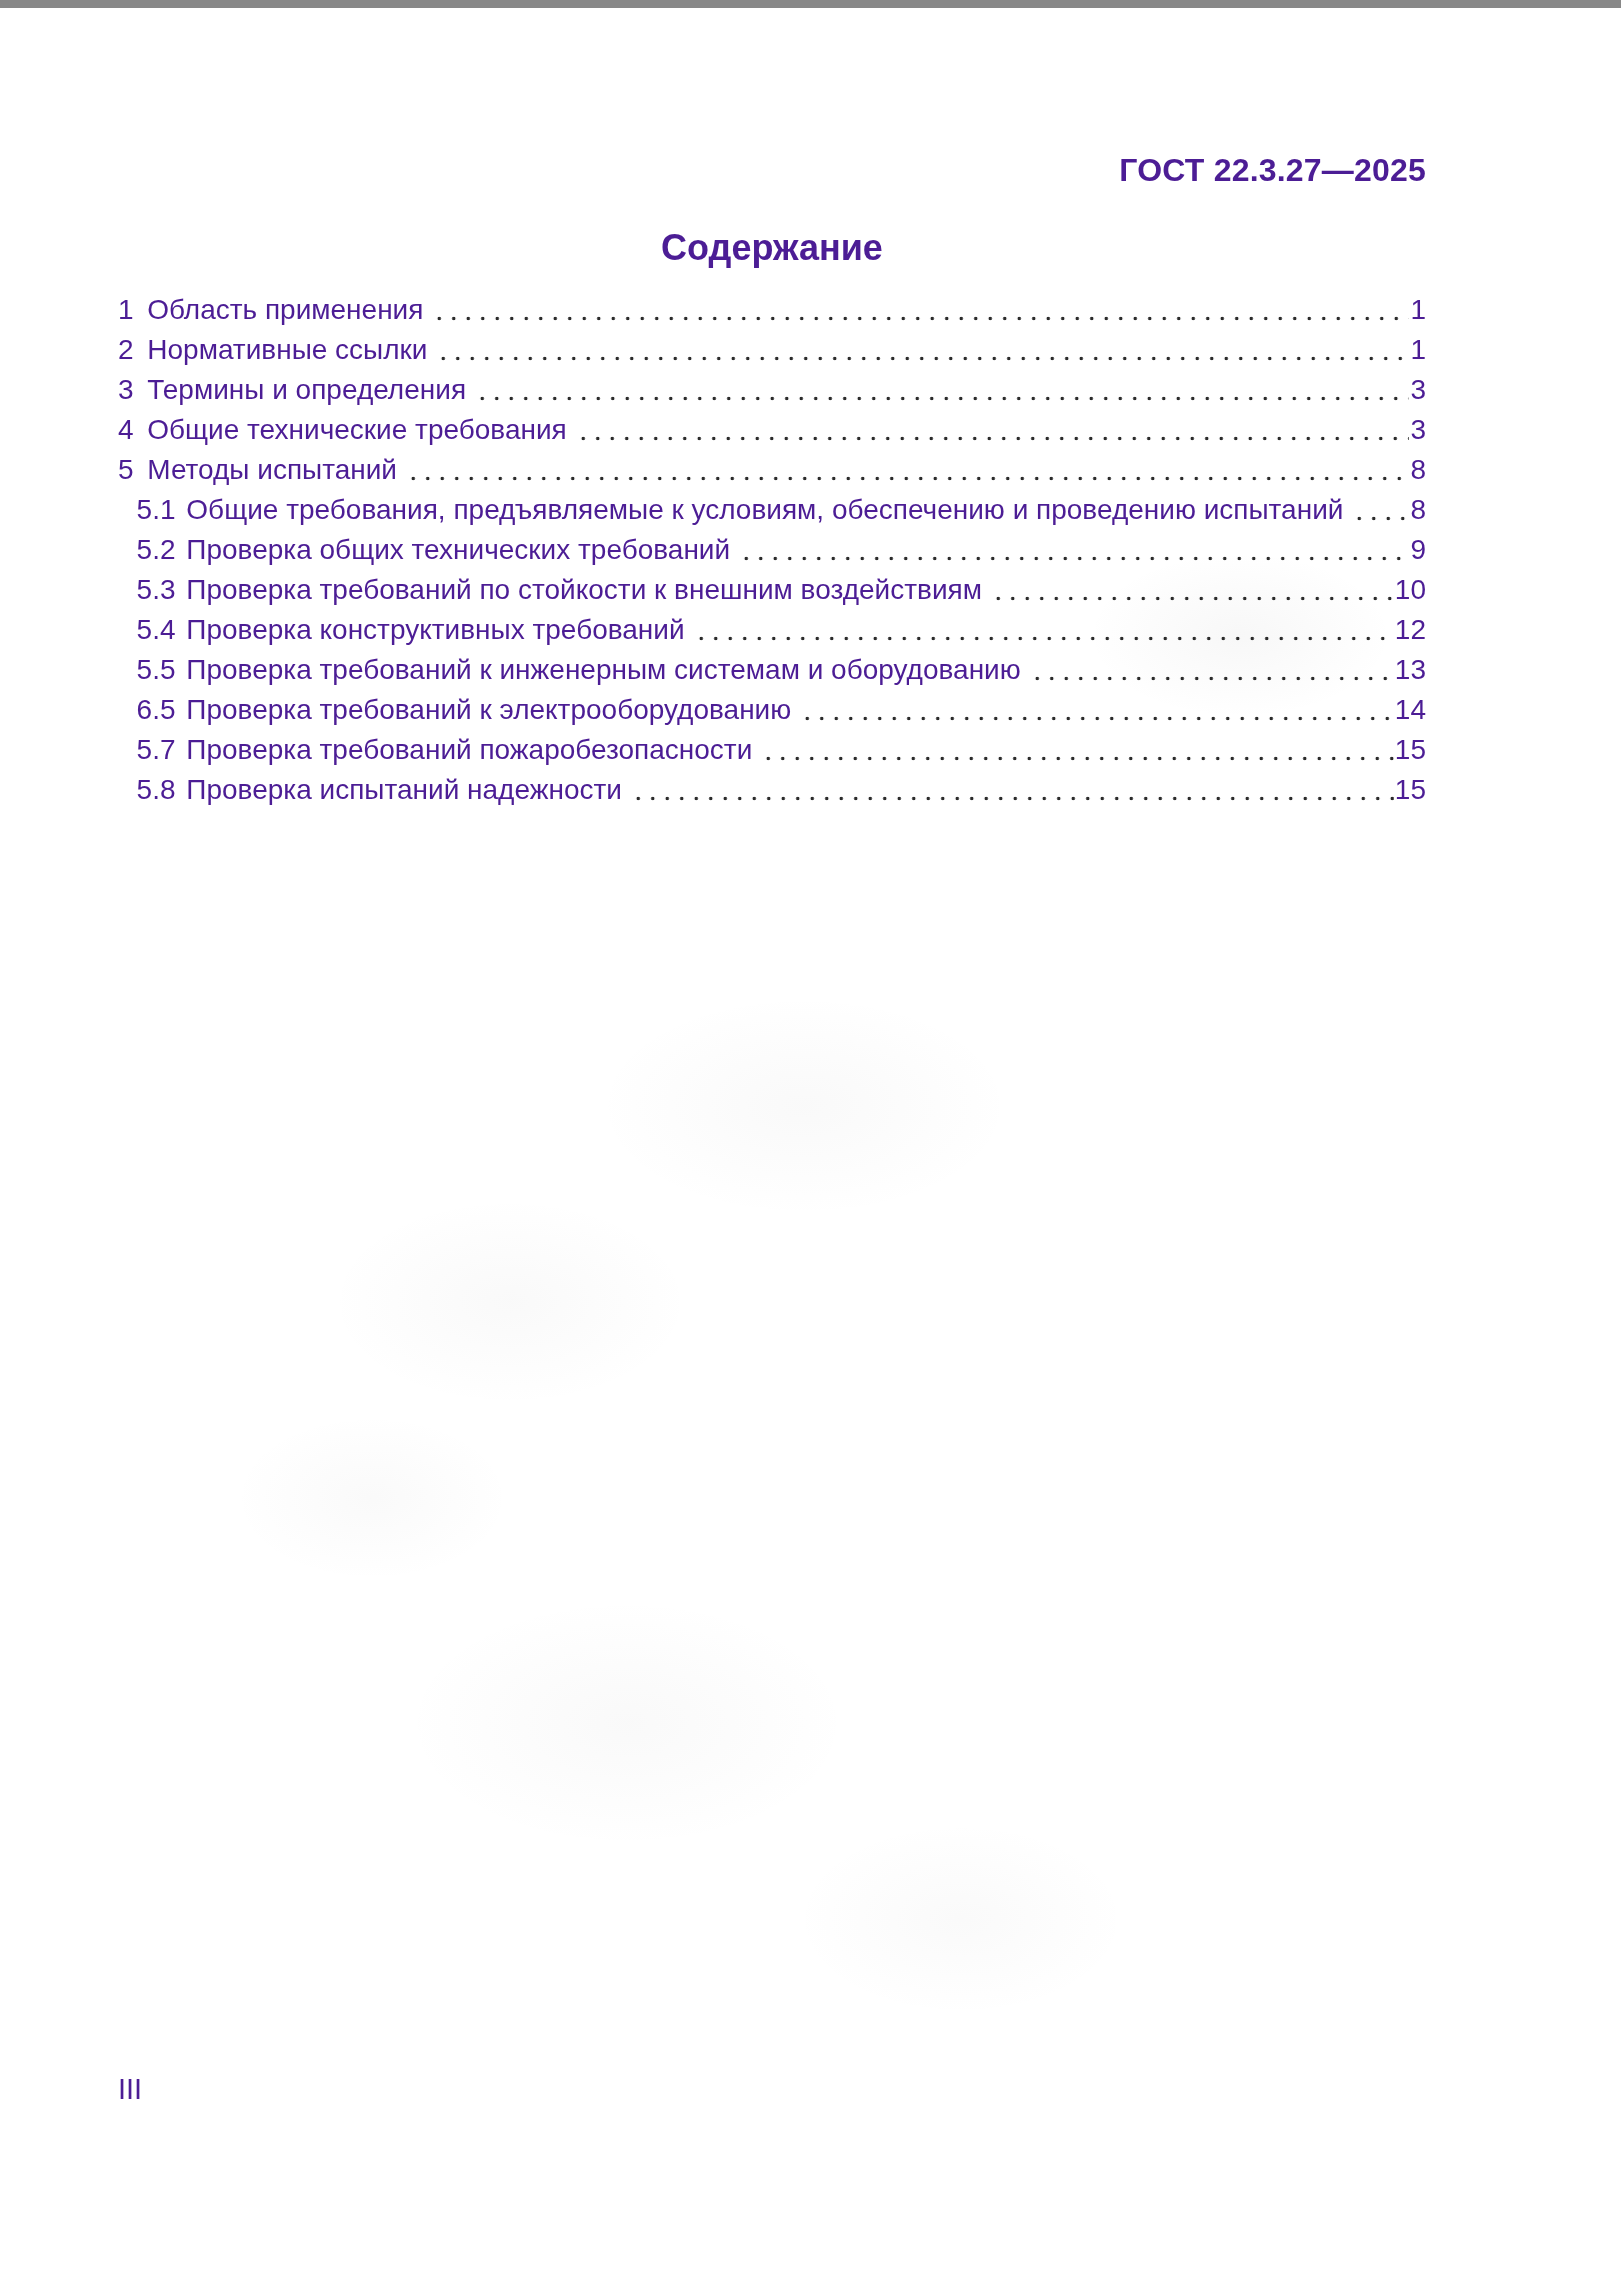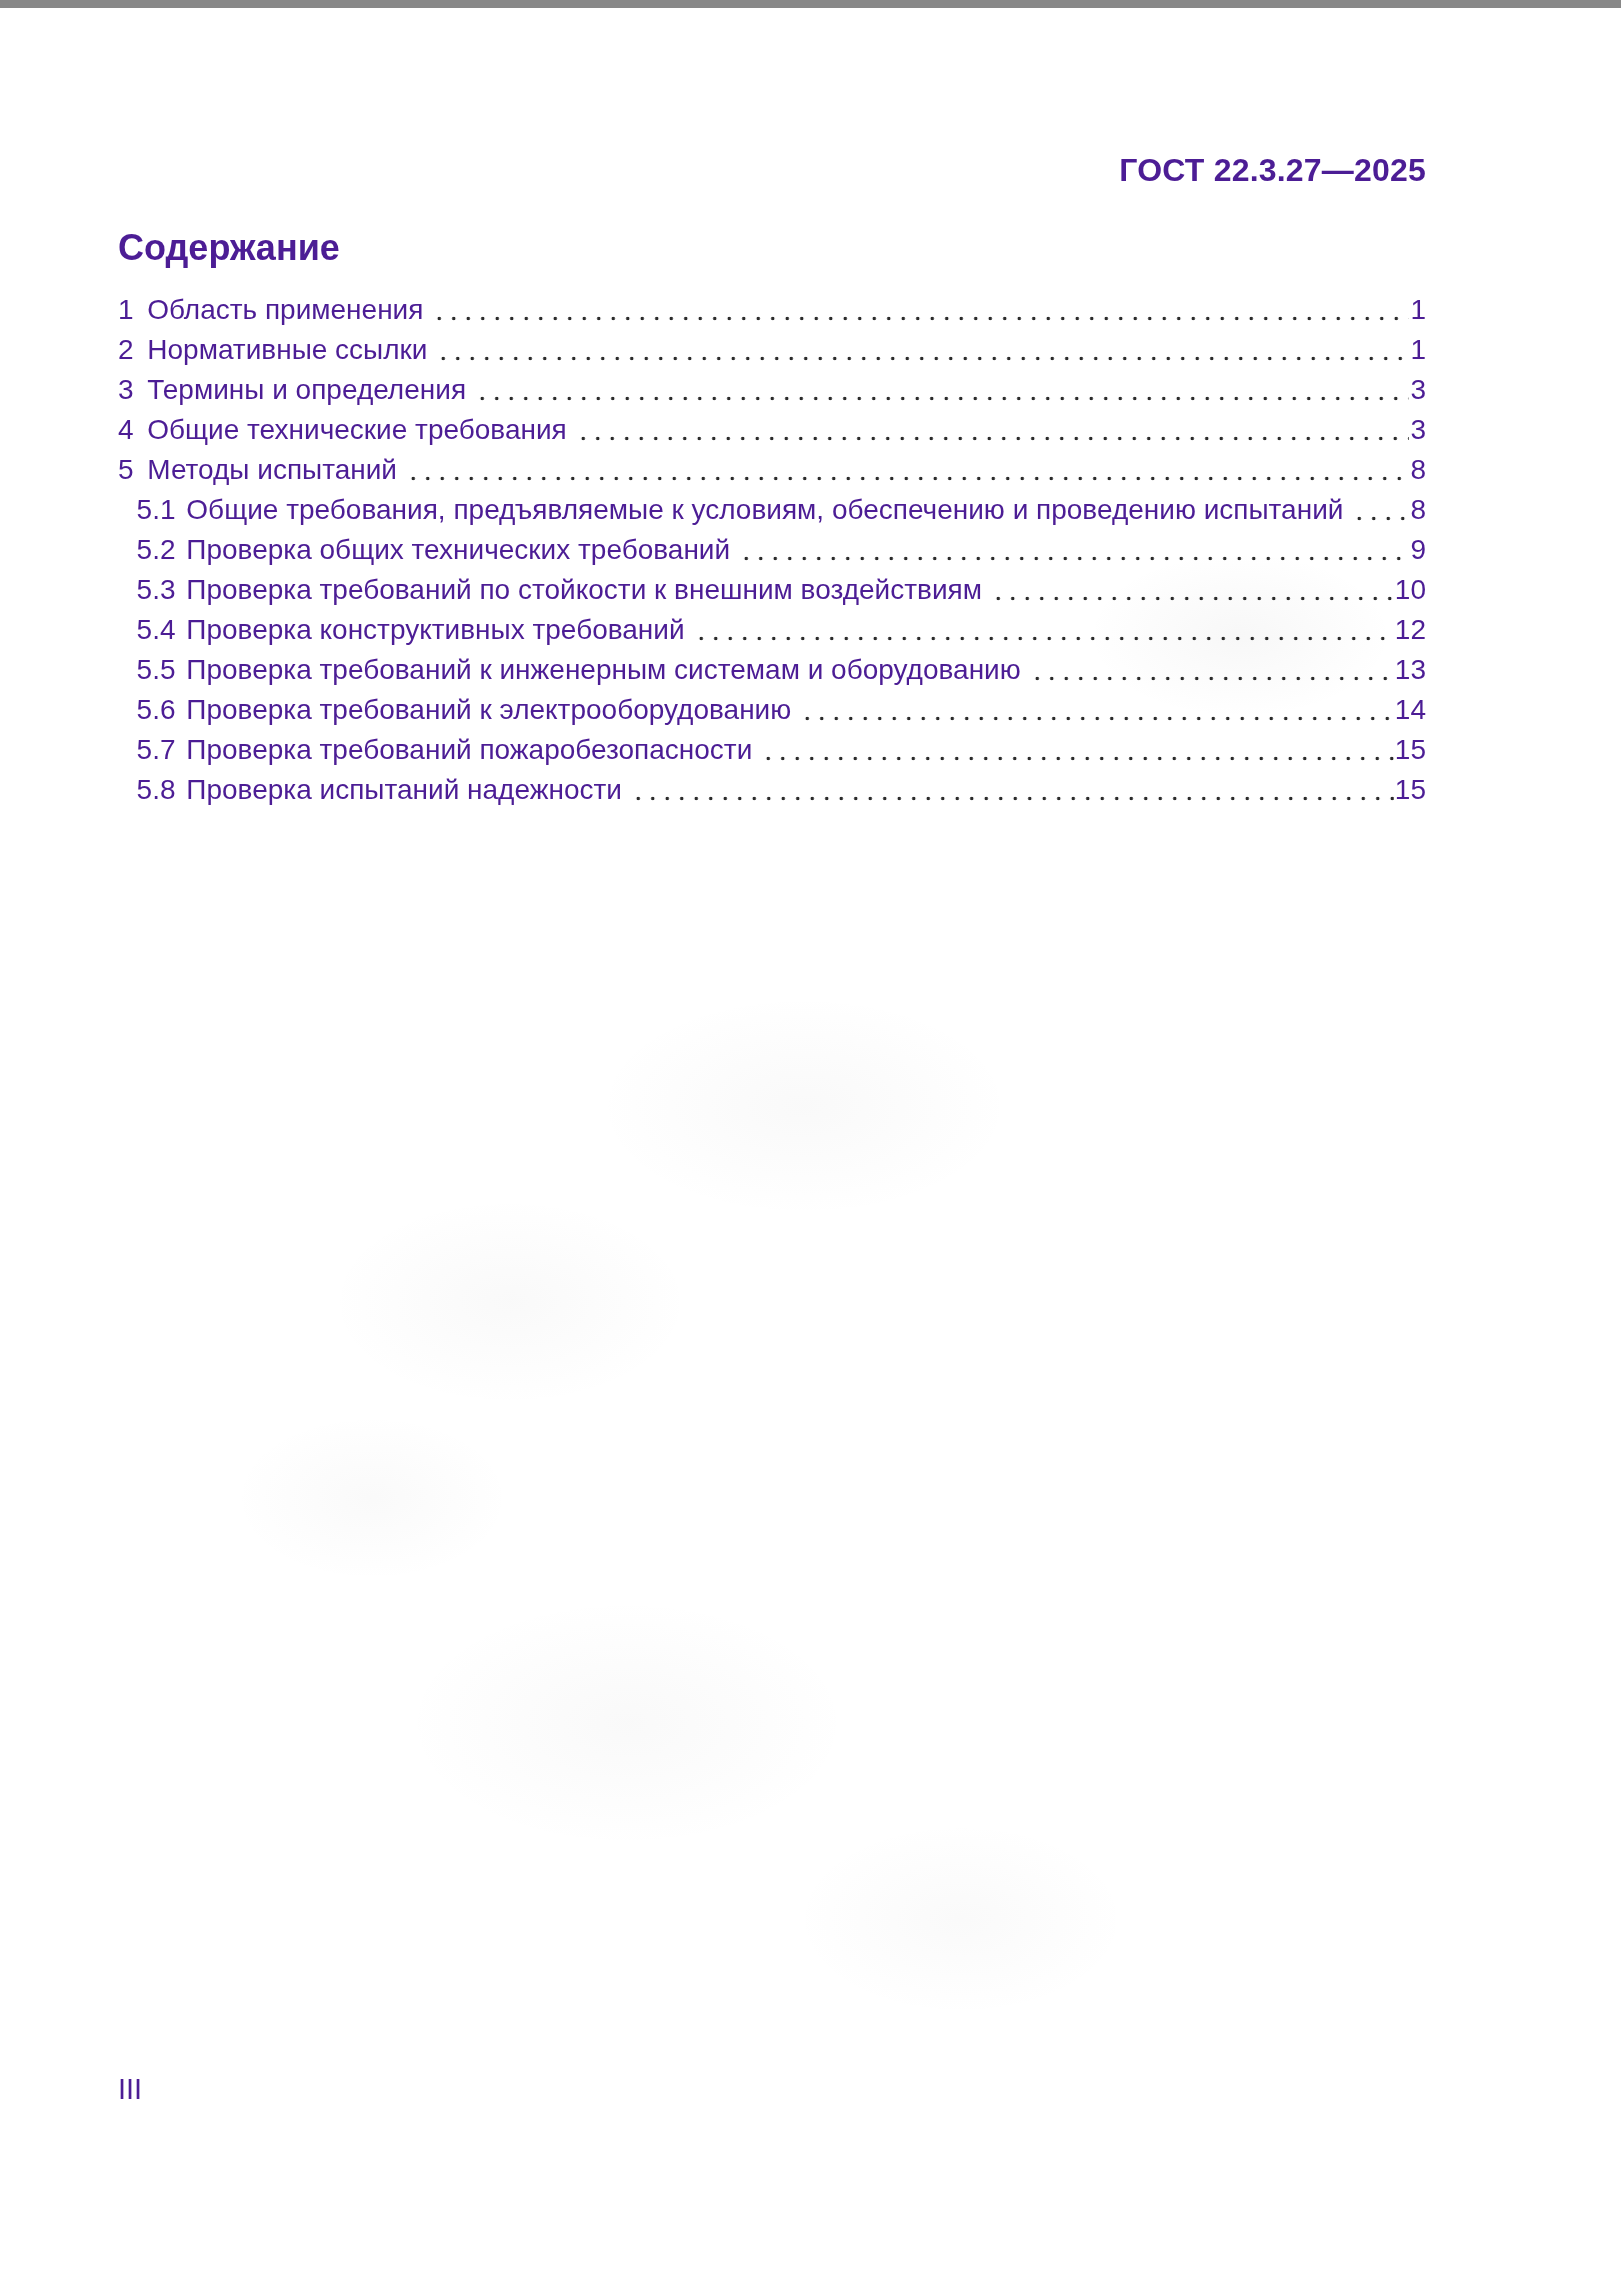--- a/index.html
+++ b/index.html
@@ -39,20 +39,21 @@
     font-size: 32px;
     font-weight: bold;
     line-height: 1;
     letter-spacing: 0.2px;
   }
   .doc-title {
     position: absolute;
     top: 222px;
     left: 118px;
     right: 195px;
+    text-align: center;
     font-size: 36px;
     font-weight: bold;
     line-height: 1;
   }
   .toc {
     position: absolute;
     top: 282px;
     left: 118px;
     right: 195px;
     font-size: 28px;
@@ -152,21 +153,21 @@
         <span class="toc-leader"></span>
         <span class="toc-page">12</span>
       </div>
       <div class="toc-row sub">
         <span class="toc-num">5.5</span>
         <span class="toc-title">Проверка требований к инженерным системам и оборудованию</span>
         <span class="toc-leader"></span>
         <span class="toc-page">13</span>
       </div>
       <div class="toc-row sub">
-        <span class="toc-num">5.6</span>
+        <span class="toc-num">6.5</span>
         <span class="toc-title">Проверка требований к электрооборудованию</span>
         <span class="toc-leader"></span>
         <span class="toc-page">14</span>
       </div>
       <div class="toc-row sub">
         <span class="toc-num">5.7</span>
         <span class="toc-title">Проверка требований пожаробезопасности</span>
         <span class="toc-leader"></span>
         <span class="toc-page">15</span>
       </div>

